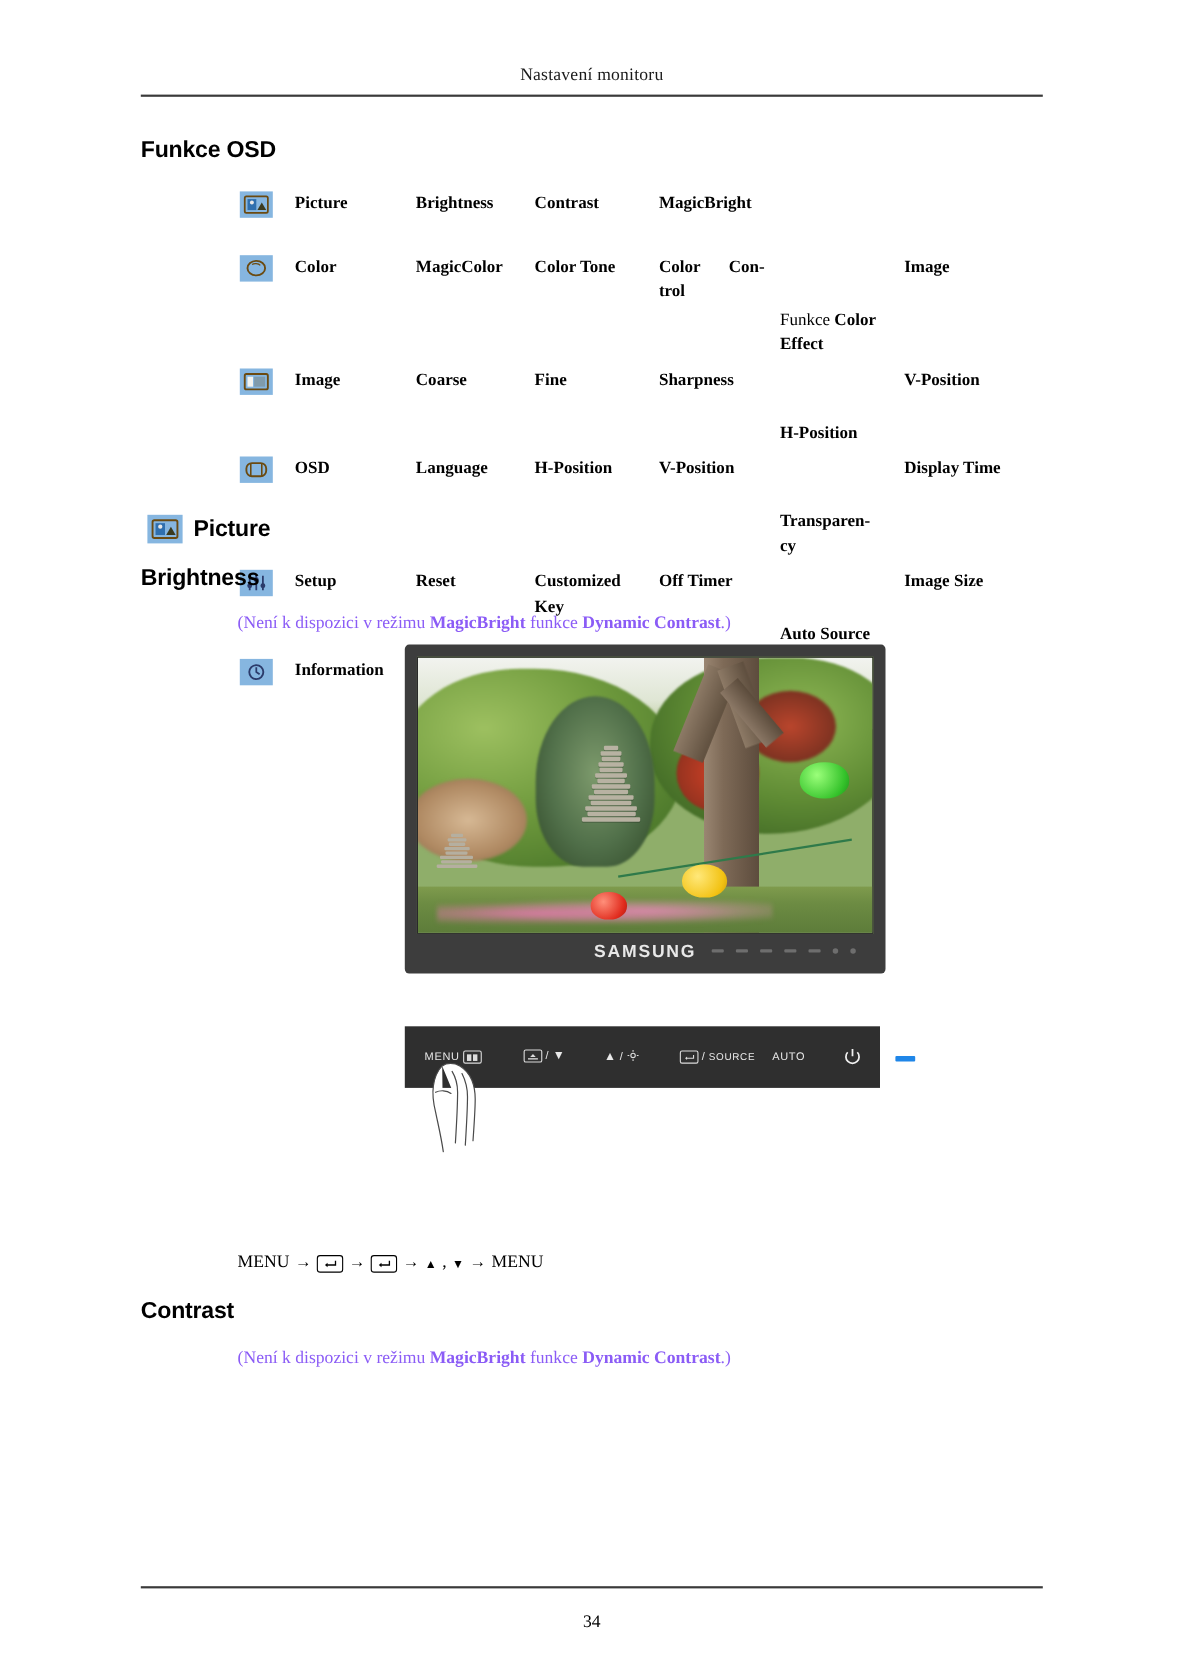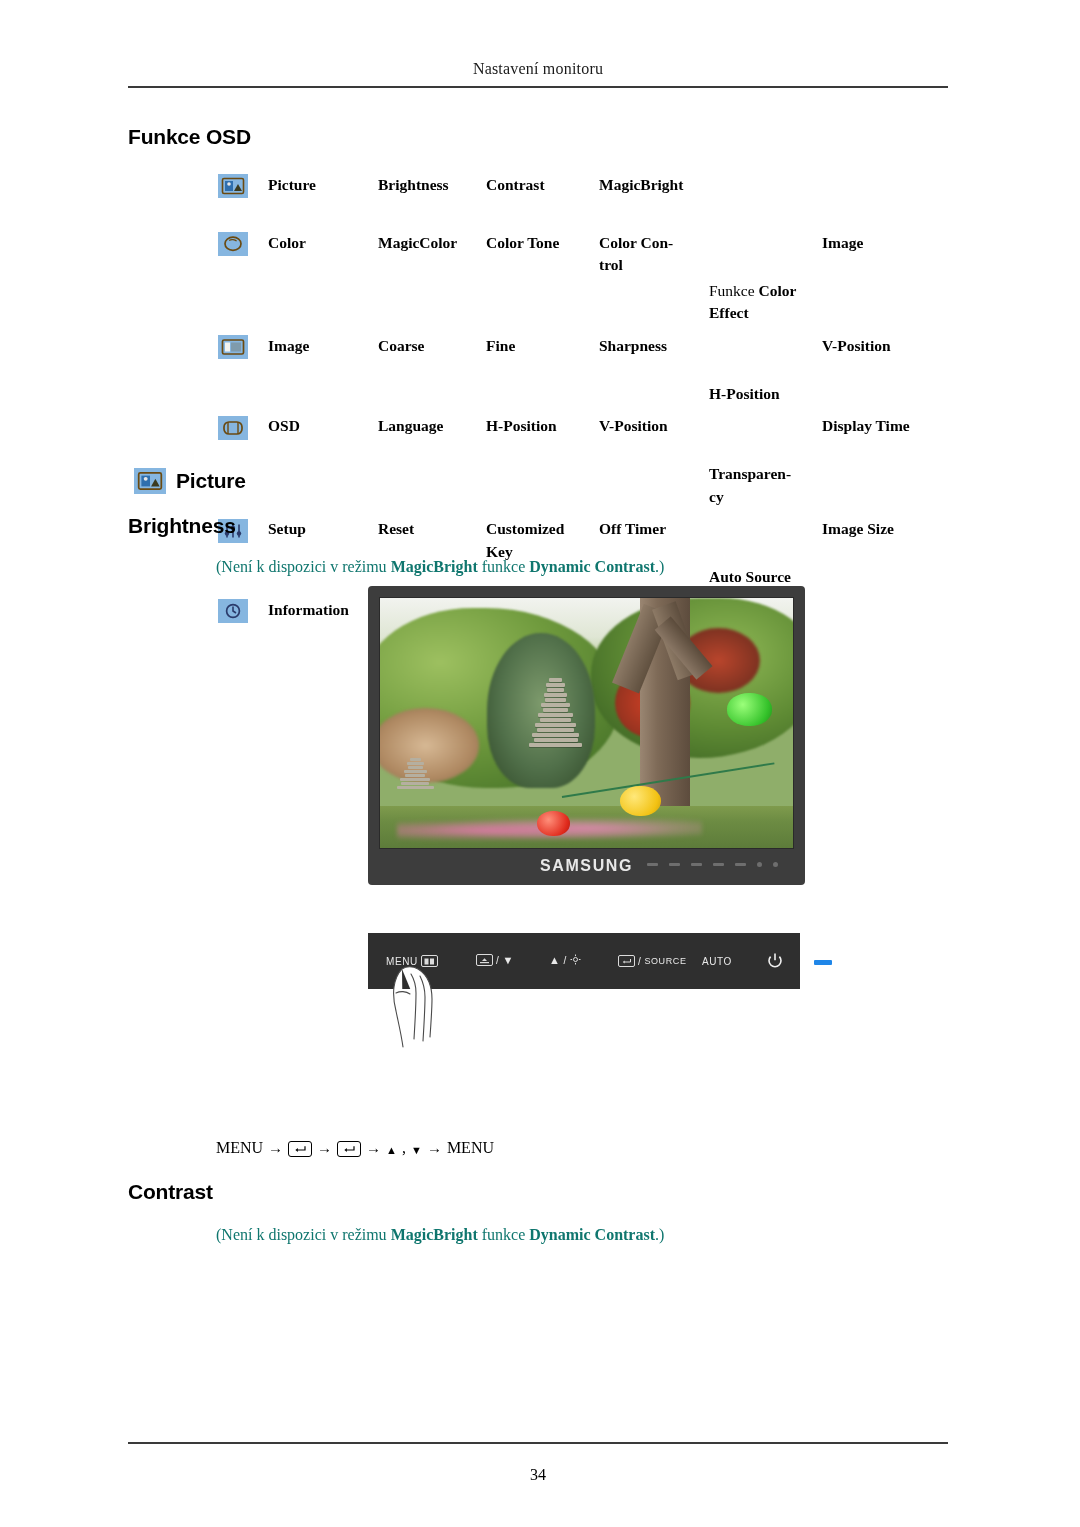--- a/index.html
+++ b/index.html
@@ -133,21 +133,21 @@
   }
   .osdicon svg { display: block; }
 
   .picture-head .osdicon { width: 32px; height: 26px; }
 
   
   .note {
     position: absolute;
     font-family: "Liberation Serif", "DejaVu Serif", serif;
     font-size: 16px;
-    color: #0f766e;
+    color: #8b5cf6;
   }
   .note .b { font-weight: bold; }
   .note-brightness { left: 216px; top: 558px; }
   .note-contrast   { left: 216px; top: 1226px; }
 
   .para-desc {
     position: absolute;
     left: 216px;
     top: 1097px;
     font-size: 16px;
@@ -449,21 +449,21 @@
             <path d="M13 3.2 C17.5 3.2 21 6.2 21 9.8 C21 13.4 17.5 16.4 13 16.4 C8.5 16.4 5 13.4 5 9.8 C5 6.2 8.5 3.2 13 3.2 Z" fill="none" stroke="#6b4a10" stroke-width="1.7"></path>
             <path d="M9.2 6.4 C11 5.2 15 5.4 16.6 7.2" fill="none" stroke="#6b4a10" stroke-width="1.2"></path>
           </svg>
         </span></span>
       </div>
       <div class="cell c-group">Color</div>
       <div class="cell c-1">MagicColor</div>
       <div class="cell c-2">Color Tone</div>
       <div class="cell c-3">
         <span>Color</span>
-        <span style="">Con-</span>
+        <span style="margin-left:22px">Con-</span>
         <br>
         <span>trol</span>
       </div>
       <div class="cell c-4">
         <span class="reg">Funkce</span>
         <span>Color</span>
         <br>
         <span>Effect</span>
       </div>
       <div class="cell c-5">Image</div>

